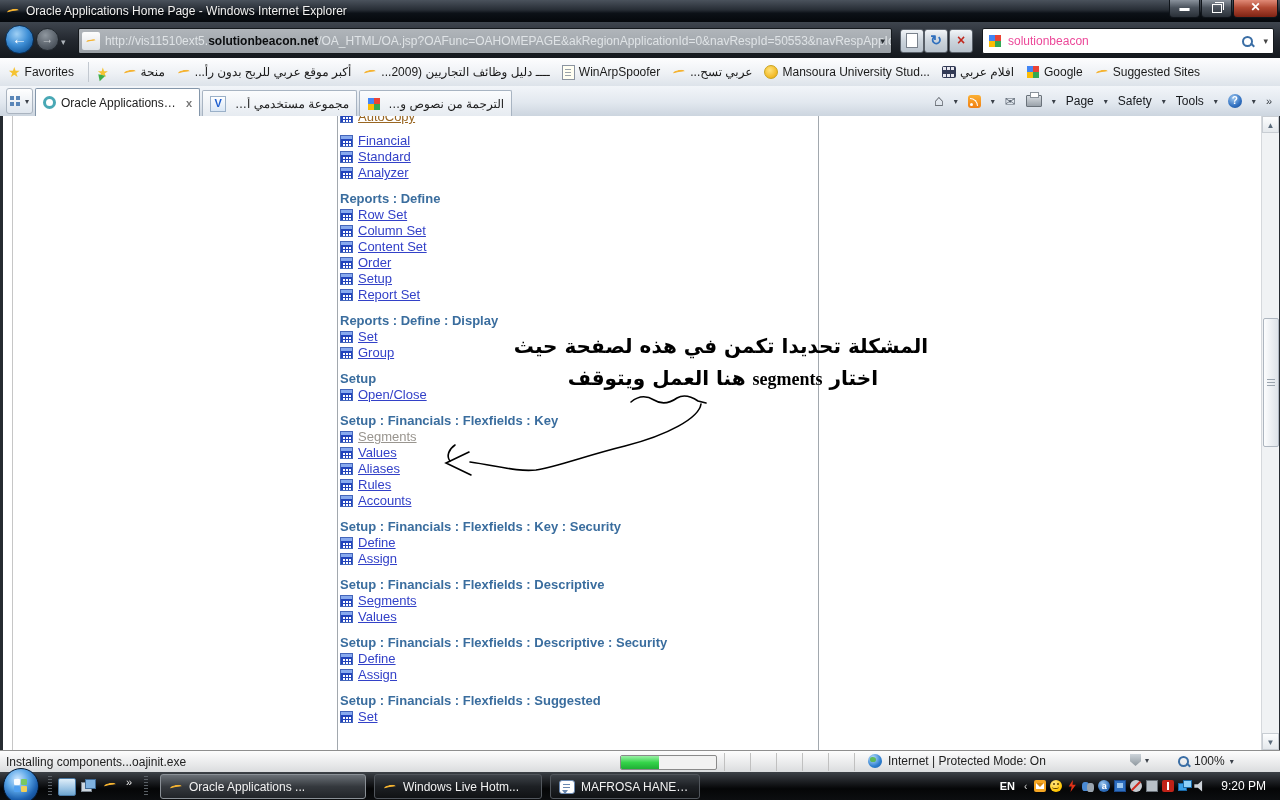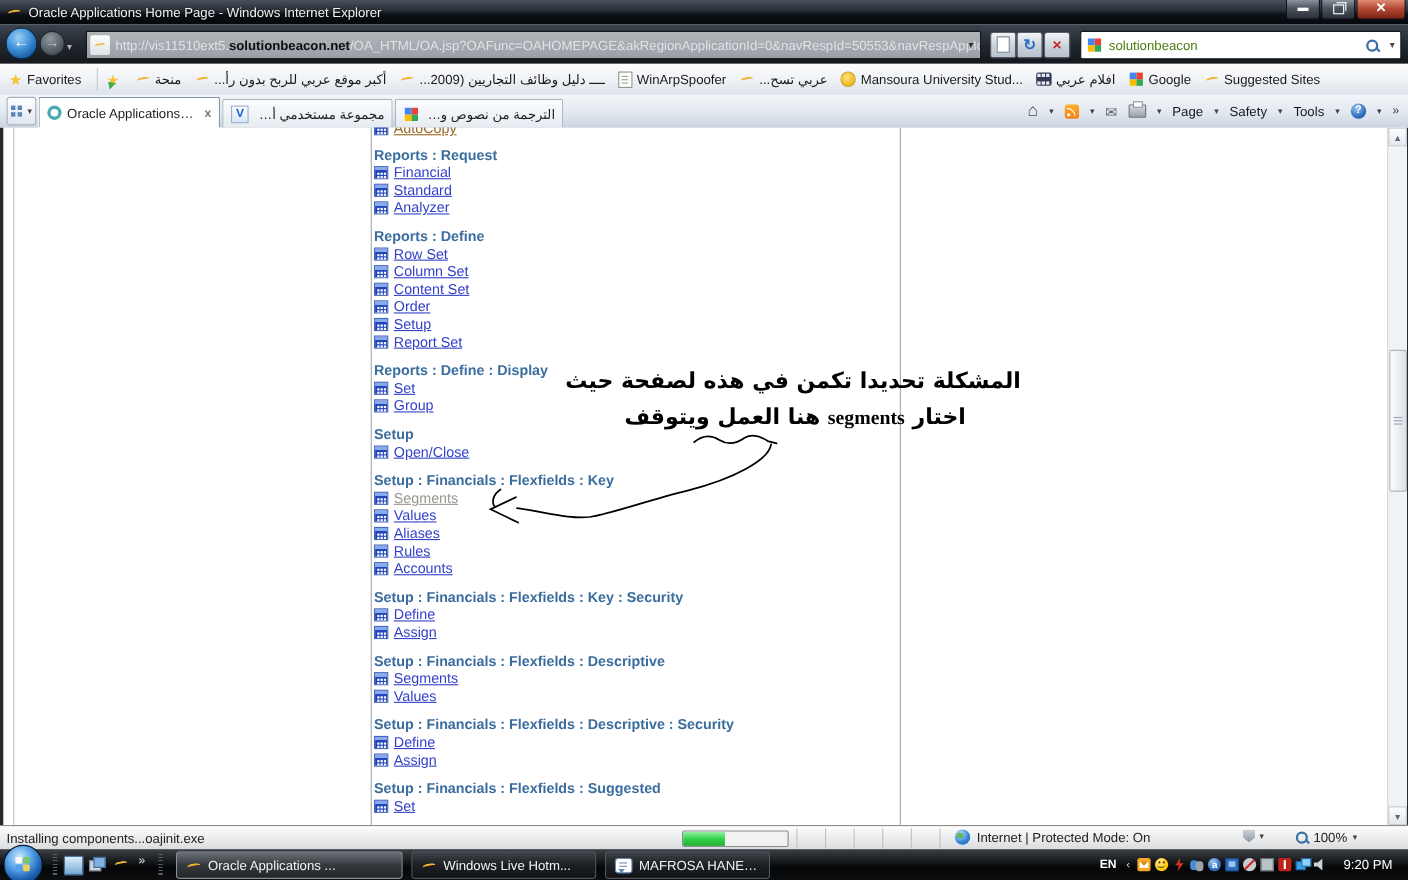--- a/index.html
+++ b/index.html
@@ -25,21 +25,21 @@
   #addr-favicon{width:18px;height:18px;background:linear-gradient(#fdfdfd,#dfe3e7);border-radius:2px;margin:0 5px 0 3px;display:flex;align-items:center;justify-content:center;}
   .urltext{font-size:12px;white-space:nowrap;overflow:hidden;color:#dfe3e6;}
   .urltext b{color:#0b0d0f;font-weight:bold;}
   #addr-caret{position:absolute;right:6px;color:#2a2f34;font-size:9px;}
   .navtool{position:absolute;top:7px;width:22px;height:22px;border:1px solid #596069;border-radius:3px;
     background:linear-gradient(#f2f5f8,#ccd4dc 50%,#b8c2cc);text-align:center;line-height:20px;}
   #tool-compat{left:900px;}#tool-refresh{left:924px;color:#2f6fbd;font-weight:bold;font-size:14px;}
   #tool-stop{left:949px;color:#c0281e;font-weight:bold;font-size:14px;}
   .compat-page{display:inline-block;width:10px;height:13px;background:#fff;border:1px solid #7a828c;margin-top:3px;}
   #searchbox{position:absolute;left:982px;top:6px;width:290px;height:24px;background:#fff;border:1px solid #15191d;border-radius:2px;display:flex;align-items:center;}
-  #searchbox input{border:none;outline:none;flex:1;font-size:12px;font-family:"Liberation Sans",sans-serif;color:#4d7c0f;background:transparent;}
+  #searchbox input{border:none;outline:none;flex:1;font-size:12px;font-family:"Liberation Sans",sans-serif;color:#ec4899;background:transparent;}
   .ic-mag{width:7px;height:7px;border:2px solid #3a6ea5;border-radius:50%;position:relative;margin-right:10px;}
   .ic-mag::after{content:"";position:absolute;left:6px;top:6px;width:5px;height:2px;background:#3a6ea5;transform:rotate(45deg);}
   #search-caret{color:#444;font-size:9px;margin-right:5px;}
   
   #favbar{position:absolute;left:0;top:58px;width:1280px;height:28px;
     background:linear-gradient(#fdfdfe,#eef1f5 55%,#dde3ea);border-bottom:1px solid #b8c0cc;display:flex;align-items:center;}
   .star{color:#f5c332;font-size:14px;margin:0 4px 0 8px;}
   .fav-label{font-size:12px;color:#1a1a1a;margin-right:10px;}
   .vsep{width:1px;height:20px;background:#c2c8d0;margin:0 4px;}
   .addstar{position:relative;color:#f5c332;font-size:13px;margin:0 8px 0 4px;}
@@ -299,21 +299,20 @@
     <div class="vline" style="left:818px;"></div>
     <div class="edge" style="right:0;width:1px;"></div>
 
     <div class="link-row" style="position:absolute;left:340px;top:-7px;">
       <span class="form-icon"></span>
       <a class="navlink visited-brown" href="#">AutoCopy</a>
     </div>
 
     <div id="links">
         <div class="section">
-          <div class="sec-title">Reports : Request</div>
           <div class="link-row">
             <span class="form-icon"></span>
             <a class="navlink" href="#">Financial</a>
           </div>
           <div class="link-row">
             <span class="form-icon"></span>
             <a class="navlink" href="#">Standard</a>
           </div>
           <div class="link-row">
             <span class="form-icon"></span>

